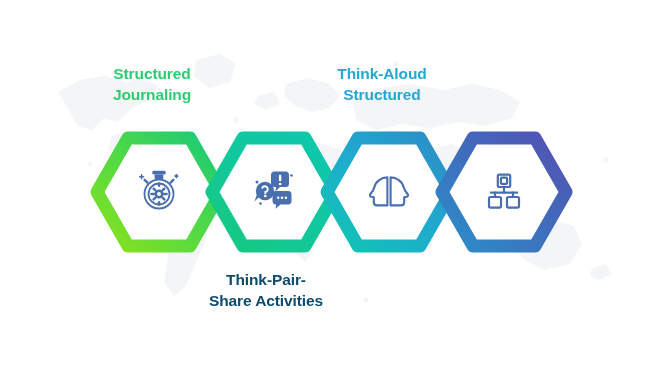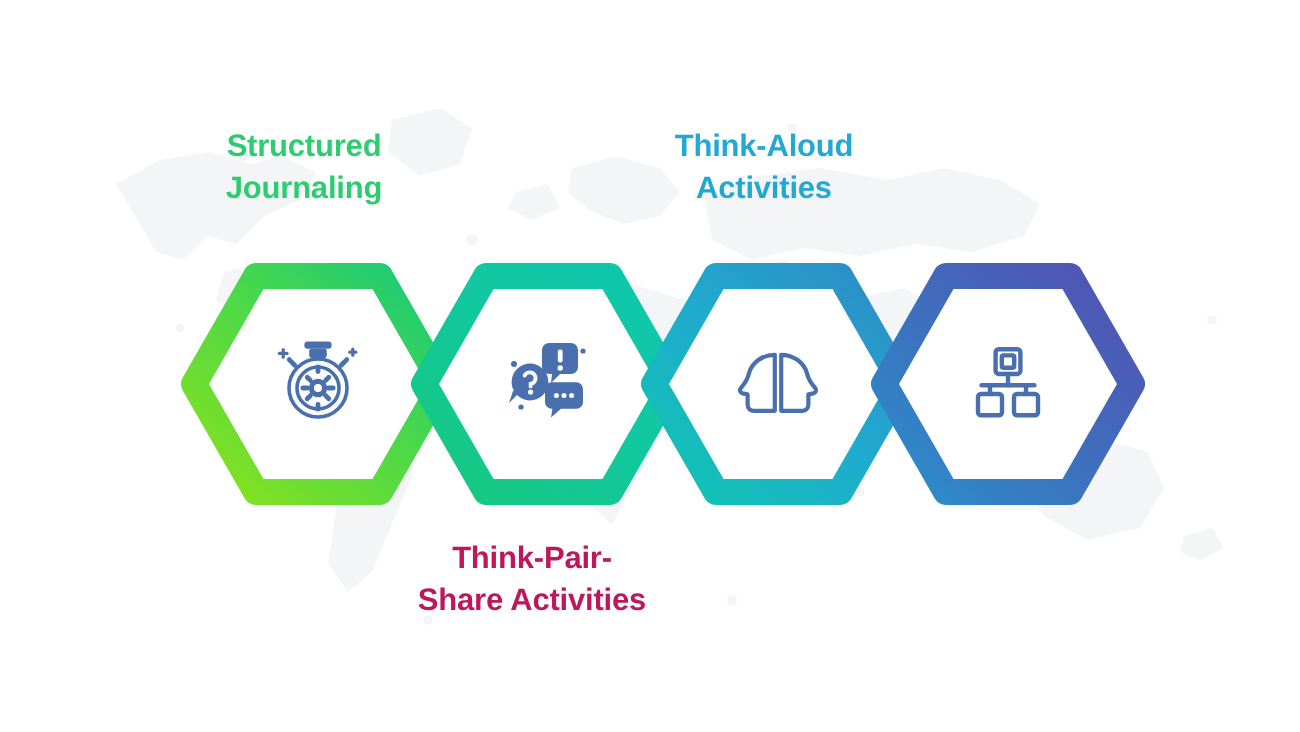--- a/index.html
+++ b/index.html
@@ -39,21 +39,21 @@
     position: absolute;
     font-family: "Liberation Sans", sans-serif;
     font-weight: bold;
     font-size: 15.5px;
     line-height: 21px;
     letter-spacing: -0.1px;
     white-space: pre-line;
     text-align: center;
   }
   #label-1 { left: 86px;  top: 63px;  width: 132px; color: #2ecc71; }
-  #label-2 { left: 196px; top: 269px; width: 140px; color: #be185d; }
+  #label-2 { left: 196px; top: 269px; width: 140px; color: #0c4a6e; }
   #label-3 { left: 318px; top: 63px;  width: 128px; color: #23a8d4; }
   #label-4 { left: 436px; top: 269px; width: 128px; color: #4f57b5; }
 </style>
 </head>
 <body>
 
 <div id="stage">
 
   <svg id="worldmap" viewBox="0 0 650 366" xmlns="http://www.w3.org/2000/svg" aria-hidden="true">
     <g fill="#f4f5f7">
@@ -232,15 +232,15 @@
       <rect x="-15.0" y="6.0" width="12.0" height="10.6" rx="1.5"></rect>
       <rect x="3.0" y="6.0" width="12.0" height="10.6" rx="1.5"></rect>
     </g>
   </svg>
 
   <div class="label" id="label-1">Structured
 Journaling</div>
   <div class="label" id="label-2">Think-Pair-
 Share Activities</div>
   <div class="label" id="label-3">Think-Aloud
-Activities</div>
+Structured</div>
 
 </div>
 
 </body></html>

